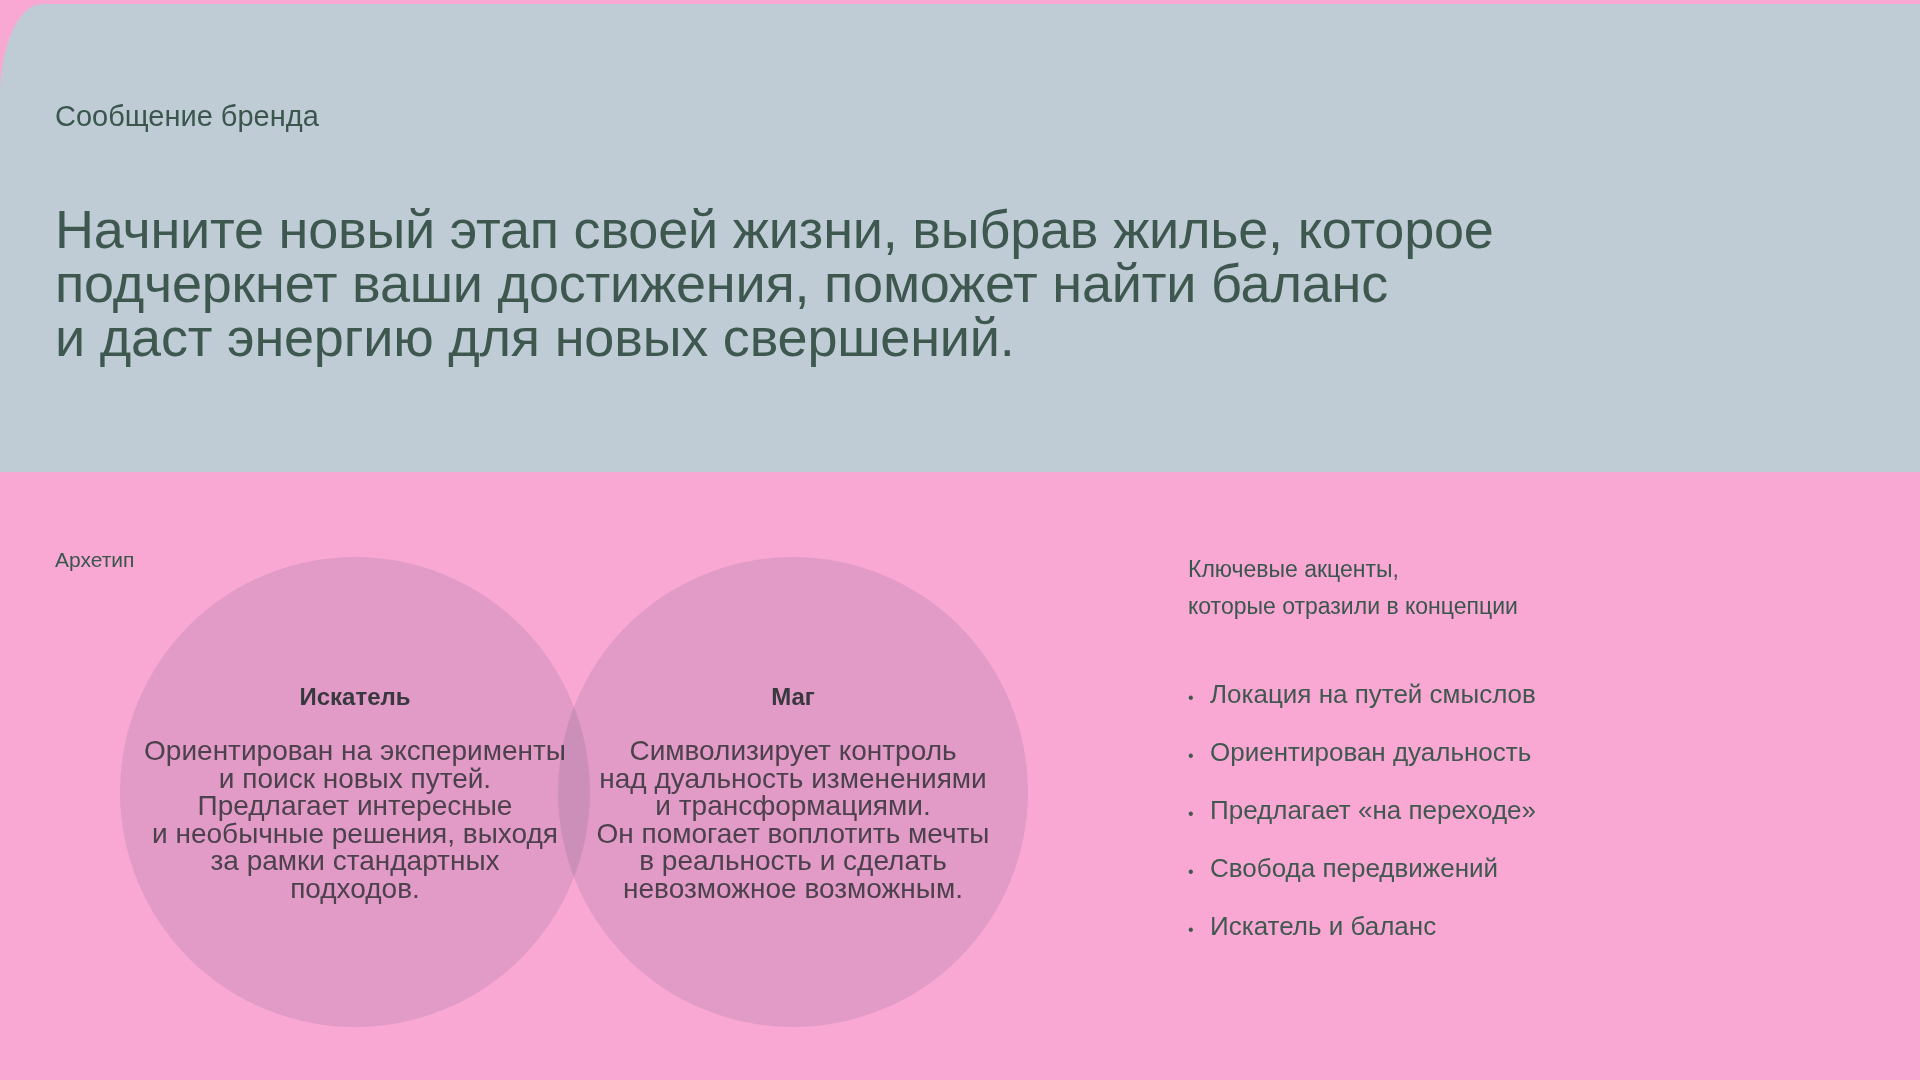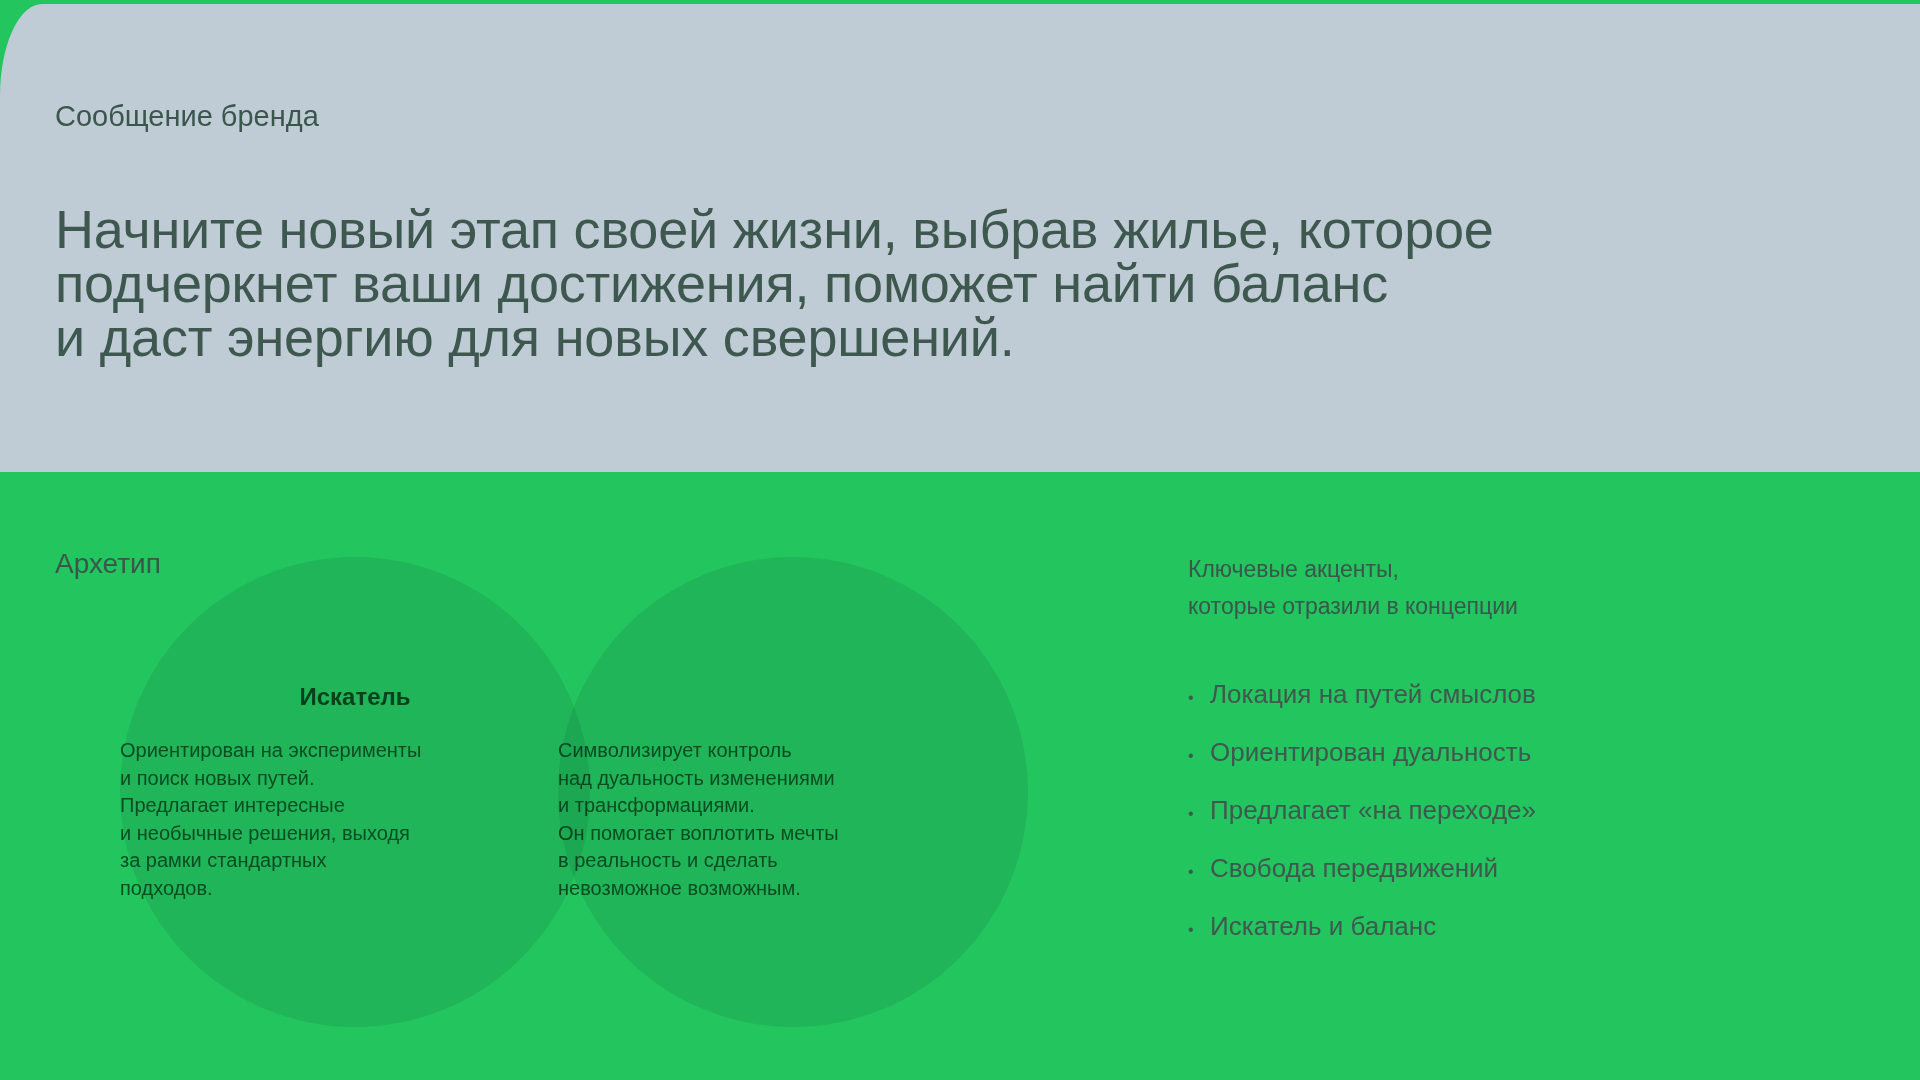--- a/index.html
+++ b/index.html
@@ -4,21 +4,21 @@
 <style>
   html, body { margin: 0; padding: 0; background: #ffffff; }
   body {
     font-family: "Liberation Sans", "DejaVu Sans", sans-serif;
     -webkit-font-smoothing: antialiased;
   }
   .slide {
     position: relative;
     width: 1920px;
     height: 1080px;
-    background: #22c55e;
+    background: #f9a8d4;
     overflow: hidden;
   }
   .pre { white-space: pre-line; }
 
   
   .banner {
     position: absolute;
     top: 4px; left: 0;
     width: 1920px; height: 468px;
     background: #bfccd5;
@@ -37,21 +37,21 @@
     font-size: 54px;
     line-height: 54px;
     letter-spacing: -0.2px;
     color: #3e584f;
   }
 
   
   .archetype-label {
     position: absolute;
     left: 55px; top: 548px;
-    font-size: 28px;
+    font-size: 21px;
     color: #3a564d;
   }
   .venn { position: absolute; left: 0; top: 0; width: 1920px; height: 988px; pointer-events: none; }
   .circle {
     position: absolute;
     top: 557px;
     width: 470px; height: 470px;
     border-radius: 50%;
     background: #e7ebee;
     mix-blend-mode: multiply;
@@ -64,21 +64,22 @@
     width: 100%;
     text-align: center;
     font-size: 24px;
     font-weight: bold;
     color: #3b544c;
   }
   .circle-desc {
     position: absolute;
     left: 0; top: 180px;
     width: 100%;
-    font-size: 20px;
+    text-align: center;
+    font-size: 28px;
     line-height: 27.5px;
     color: #4e635b;
   }
 
   
   .accents-title {
     position: absolute;
     left: 1188px; top: 551px;
     width: 600px;
     font-size: 23px;
@@ -126,20 +127,21 @@
     <div class="circle circle-seeker">
       <div class="circle-title">Искатель</div>
       <div class="circle-desc pre">Ориентирован на эксперименты
 и поиск новых путей.
 Предлагает интересные
 и необычные решения, выходя
 за рамки стандартных
 подходов.</div>
     </div>
     <div class="circle circle-magician">
+      <div class="circle-title">Маг</div>
       <div class="circle-desc pre">Символизирует контроль
 над дуальность изменениями
 и трансформациями.
 Он помогает воплотить мечты
 в реальность и сделать
 невозможное возможным.</div>
     </div>
   </div>
 
   <div class="accents-title pre">Ключевые акценты,

